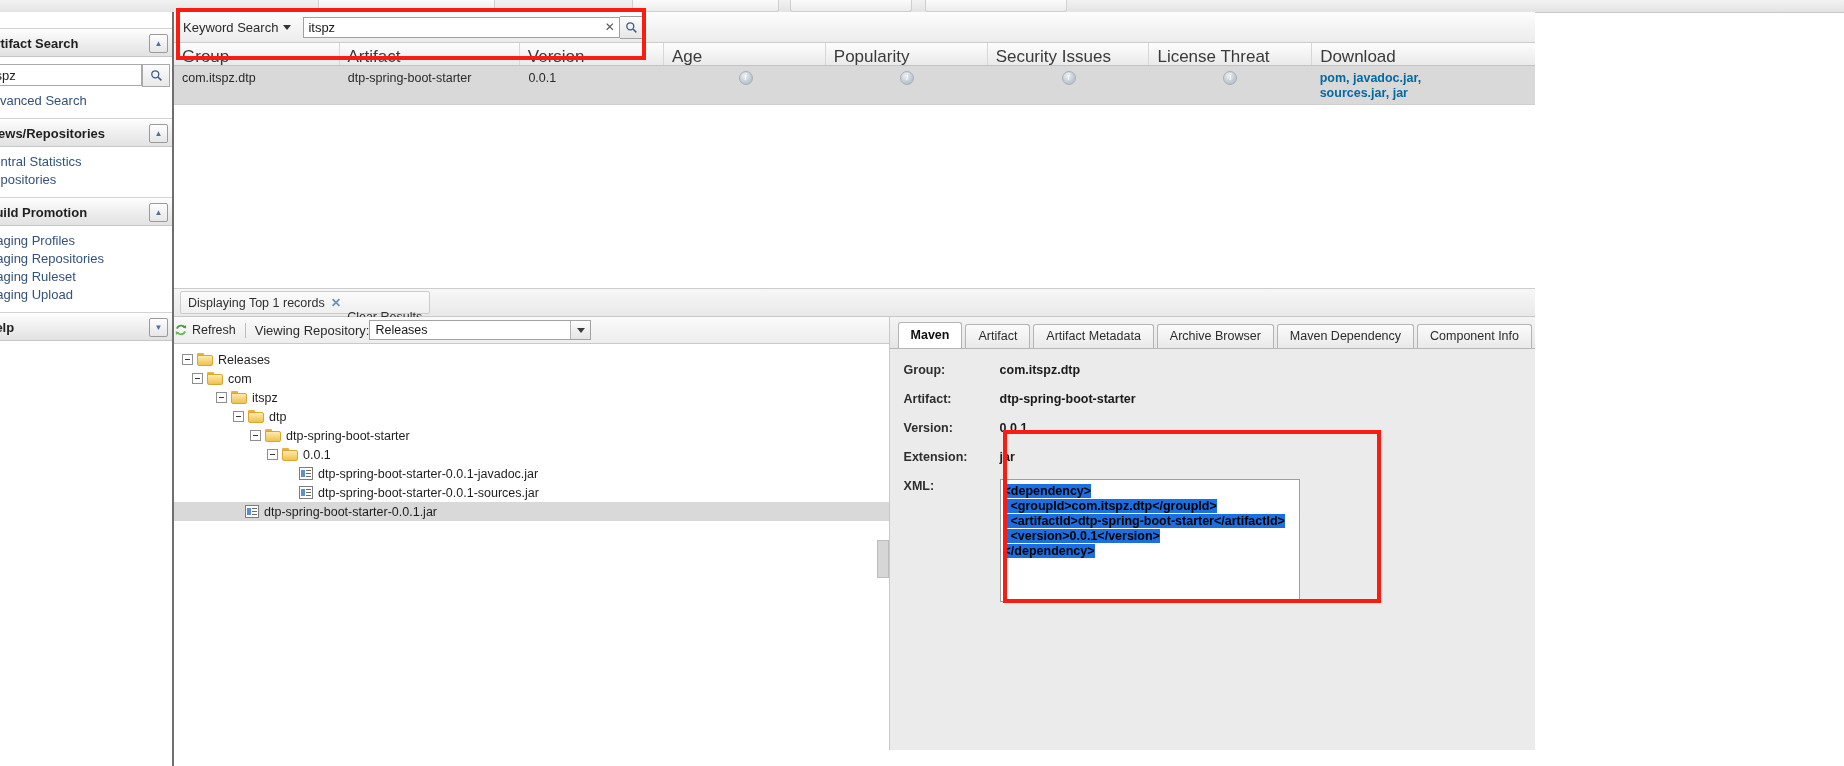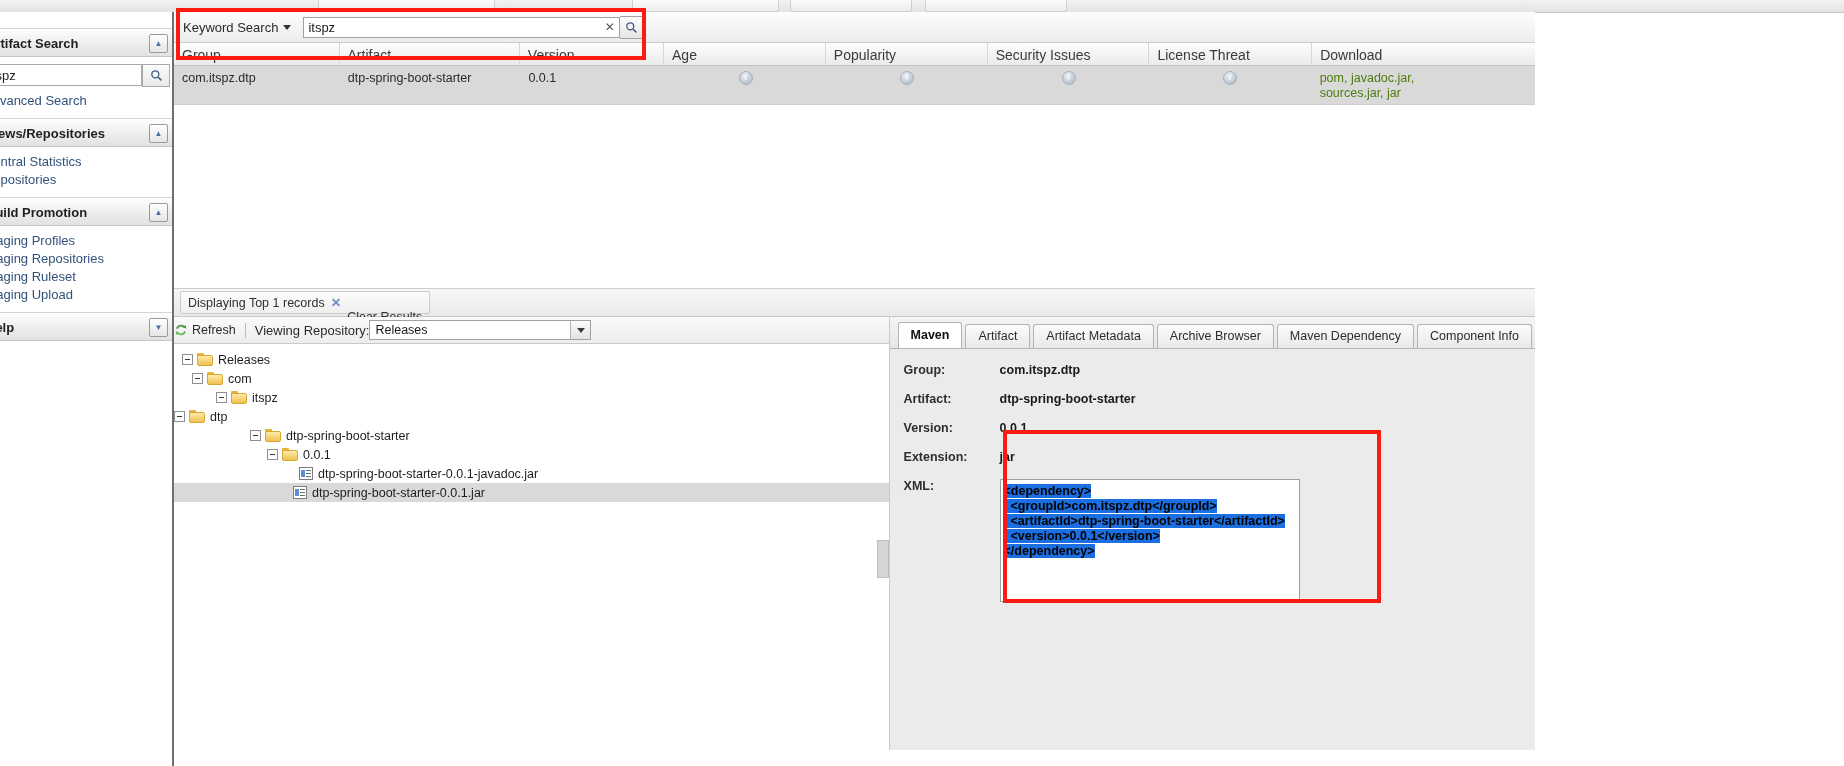--- a/index.html
+++ b/index.html
@@ -206,21 +206,21 @@
   }
 
   
   .grid-head {
     display: flex;
     height: 22px;
     background: linear-gradient(to bottom, #fdfdfd, #eaeaea);
     border-bottom: 1px solid #c3c3c3;
   }
   .grid-head .cell {
-    font-size: 14px;
+    font-size: 17px;
     color: #3a3a3a;
     padding: 4px 0 0 8px;
     box-sizing: border-box;
     border-right: 1px solid #d7d7d7;
     white-space: nowrap;
     overflow: hidden;
     cursor: pointer;
   }
   .grid-row {
     display: flex;
@@ -234,23 +234,24 @@
     padding: 5px 0 0 8px;
     box-sizing: border-box;
     white-space: nowrap;
     overflow: hidden;
   }
   .grid-row .cell.dl {
     white-space: normal;
     line-height: 15px;
   }
   .dl-link {
-    color: #4d7c0f;
+    color: #0369a1;
     text-decoration: none;
     cursor: pointer;
+    font-weight: bold;
   }
   .info-dot {
     display: inline-block;
     width: 14px; height: 14px;
     border-radius: 50%;
     background: radial-gradient(circle at 40% 32%, #eef2f7 0%, #c4ccd6 55%, #aab4c0 100%);
     border: 1px solid #a7b0bb;
     box-sizing: border-box;
     position: relative;
     cursor: pointer;
@@ -702,21 +703,21 @@
             <span class="folder"></span>
             <span>com</span>
           </div>
 
           <div class="tnode" style="padding-left:42px">
             <span class="texp"></span>
             <span class="folder"></span>
             <span>itspz</span>
           </div>
 
-          <div class="tnode" style="">
+          <div class="tnode" style="padding-left:59px">
             <span class="texp"></span>
             <span class="folder"></span>
             <span>dtp</span>
           </div>
 
           <div class="tnode" style="padding-left:76px">
             <span class="texp"></span>
             <span class="folder"></span>
             <span>dtp-spring-boot-starter</span>
           </div>
@@ -725,22 +726,26 @@
             <span class="texp"></span>
             <span class="folder"></span>
             <span>0.0.1</span>
           </div>
 
           <div class="tnode" style="padding-left:125px">
             <span class="fileicon"></span>
             <span>dtp-spring-boot-starter-0.0.1-javadoc.jar</span>
           </div>
 
-
-          <div class="tnode sel" style="padding-left:119px">
+          <div class="tnode" style="padding-left:125px">
+            <span class="fileicon"></span>
+            <span>dtp-spring-boot-starter-0.0.1-sources.jar</span>
+          </div>
+
+          <div class="tnode sel" style="padding-left:71px">
             <span class="fileicon"></span>
             <span>dtp-spring-boot-starter-0.0.1.jar</span>
           </div>
 
           <div class="tree-scroll"></div>
         </div>
       </div>
 
       <div class="detail-pane">
         <div class="tabstrip">

